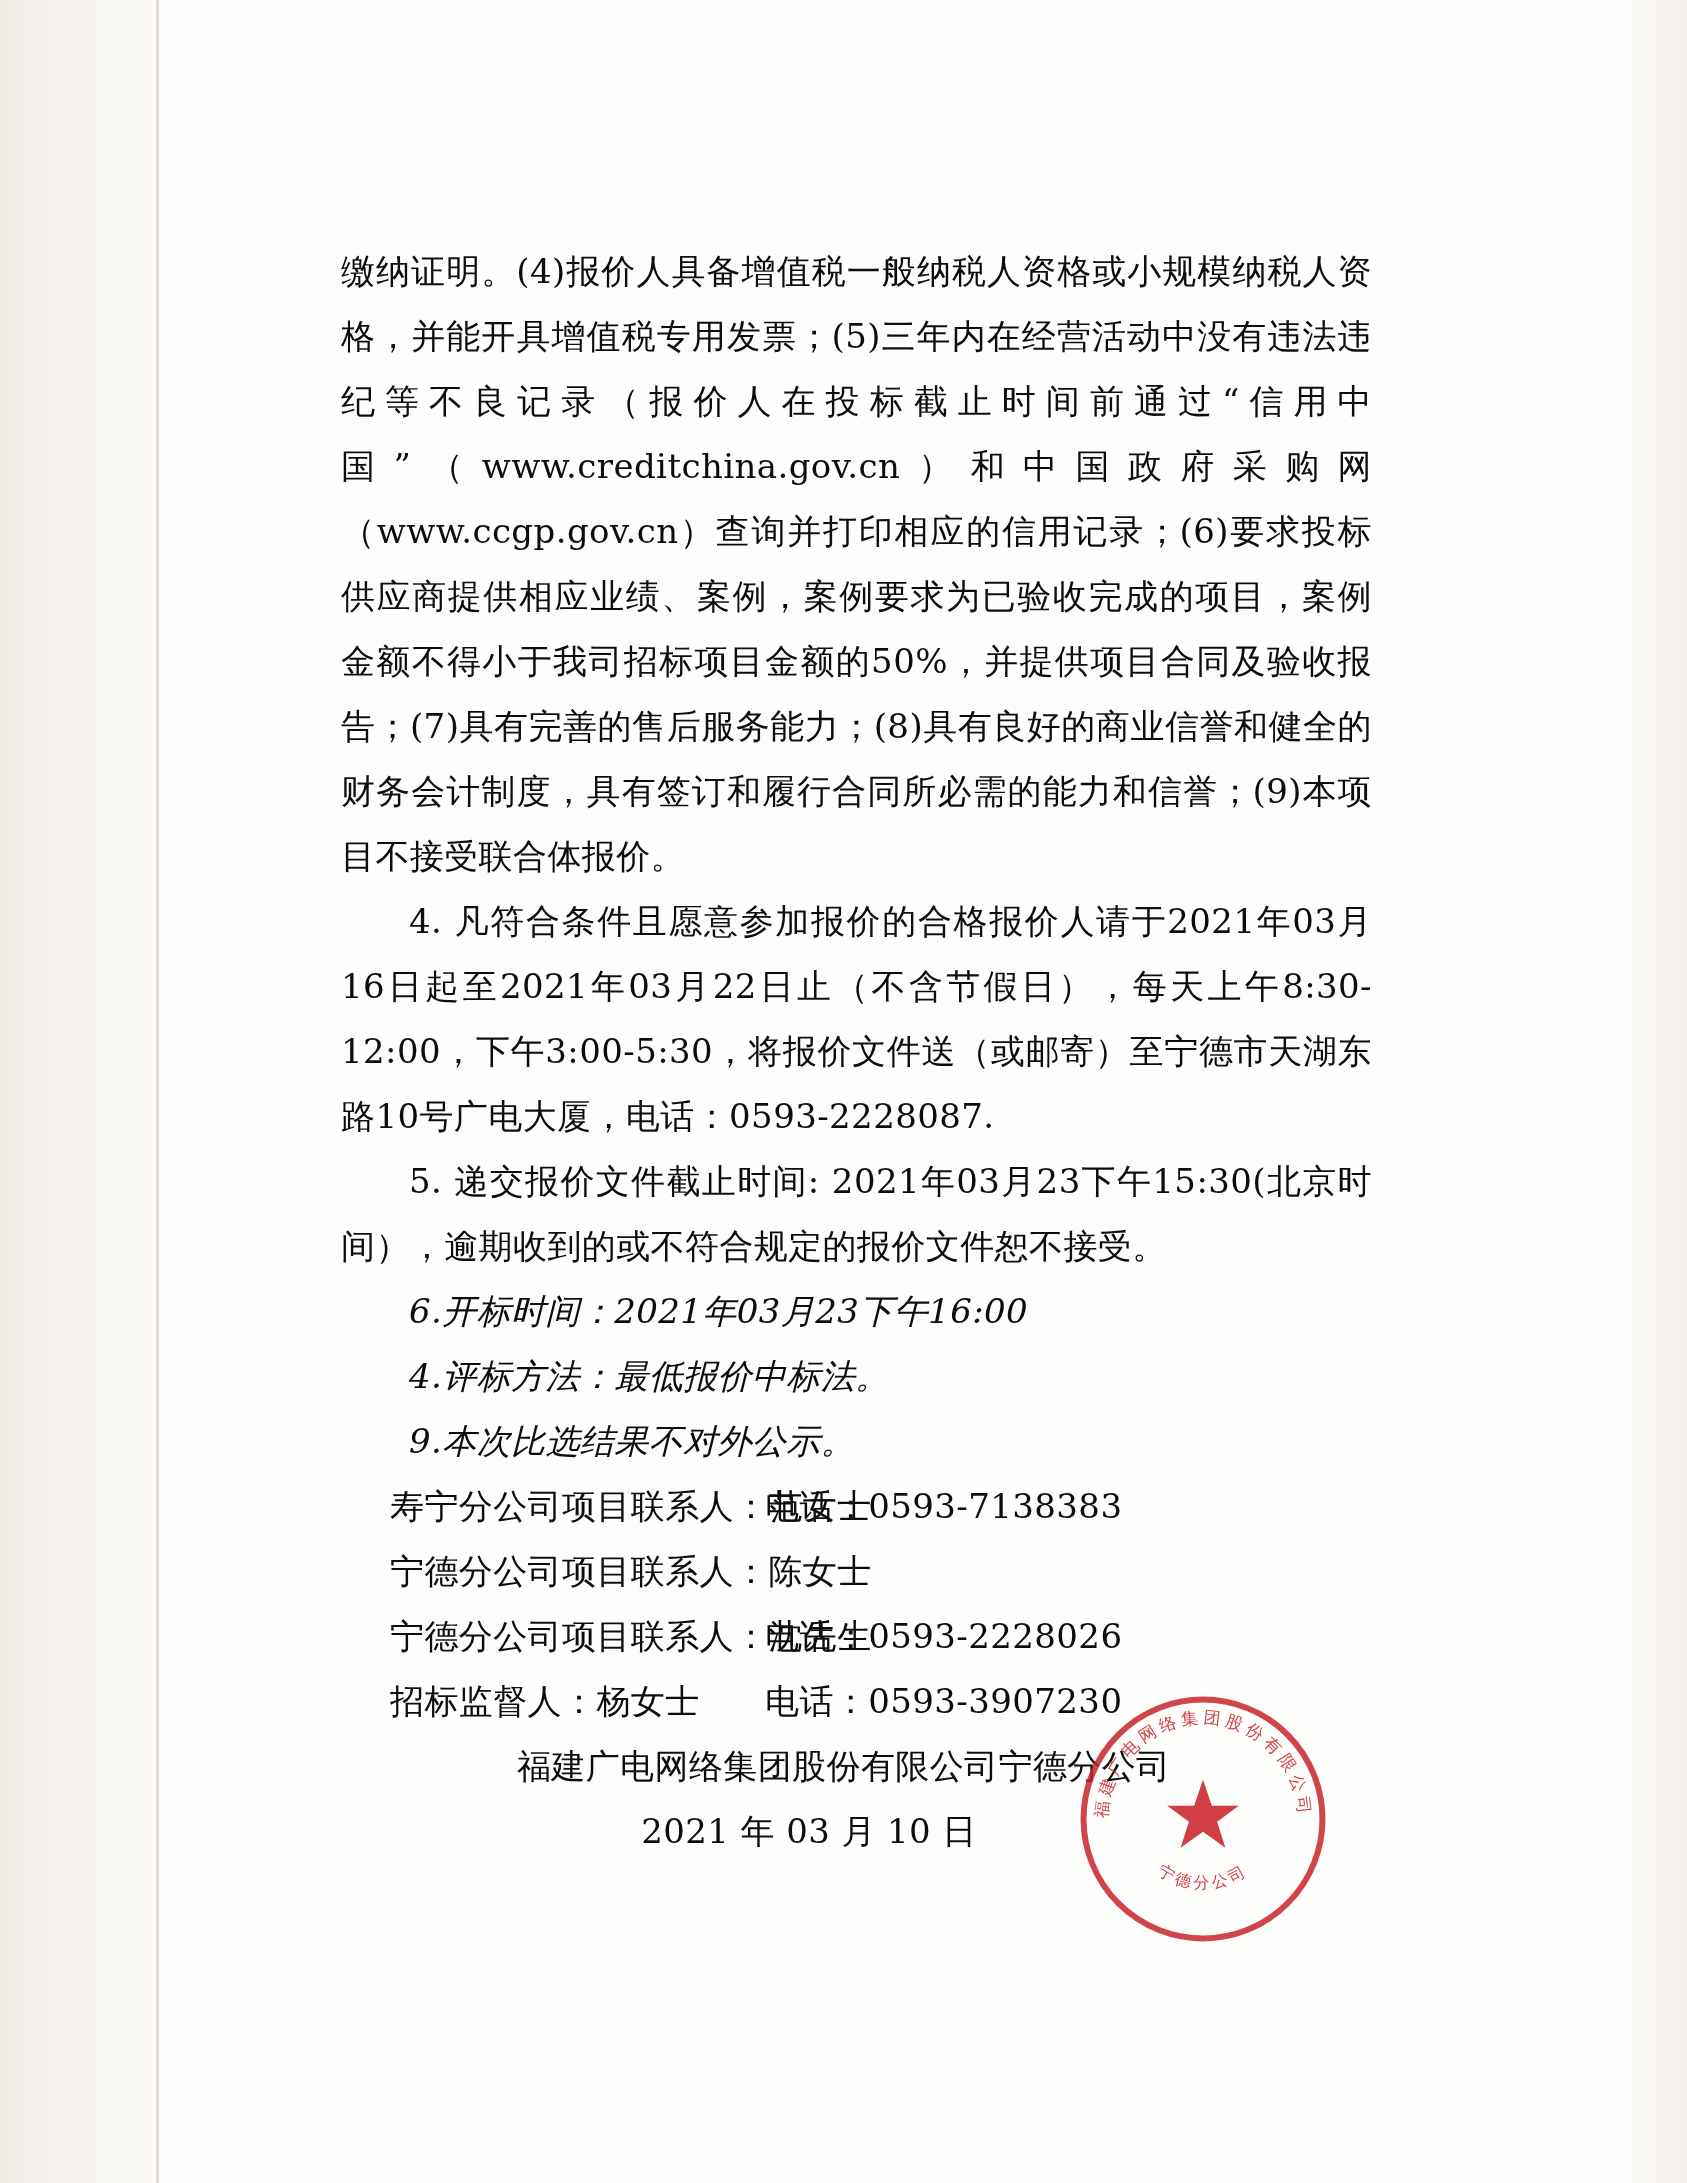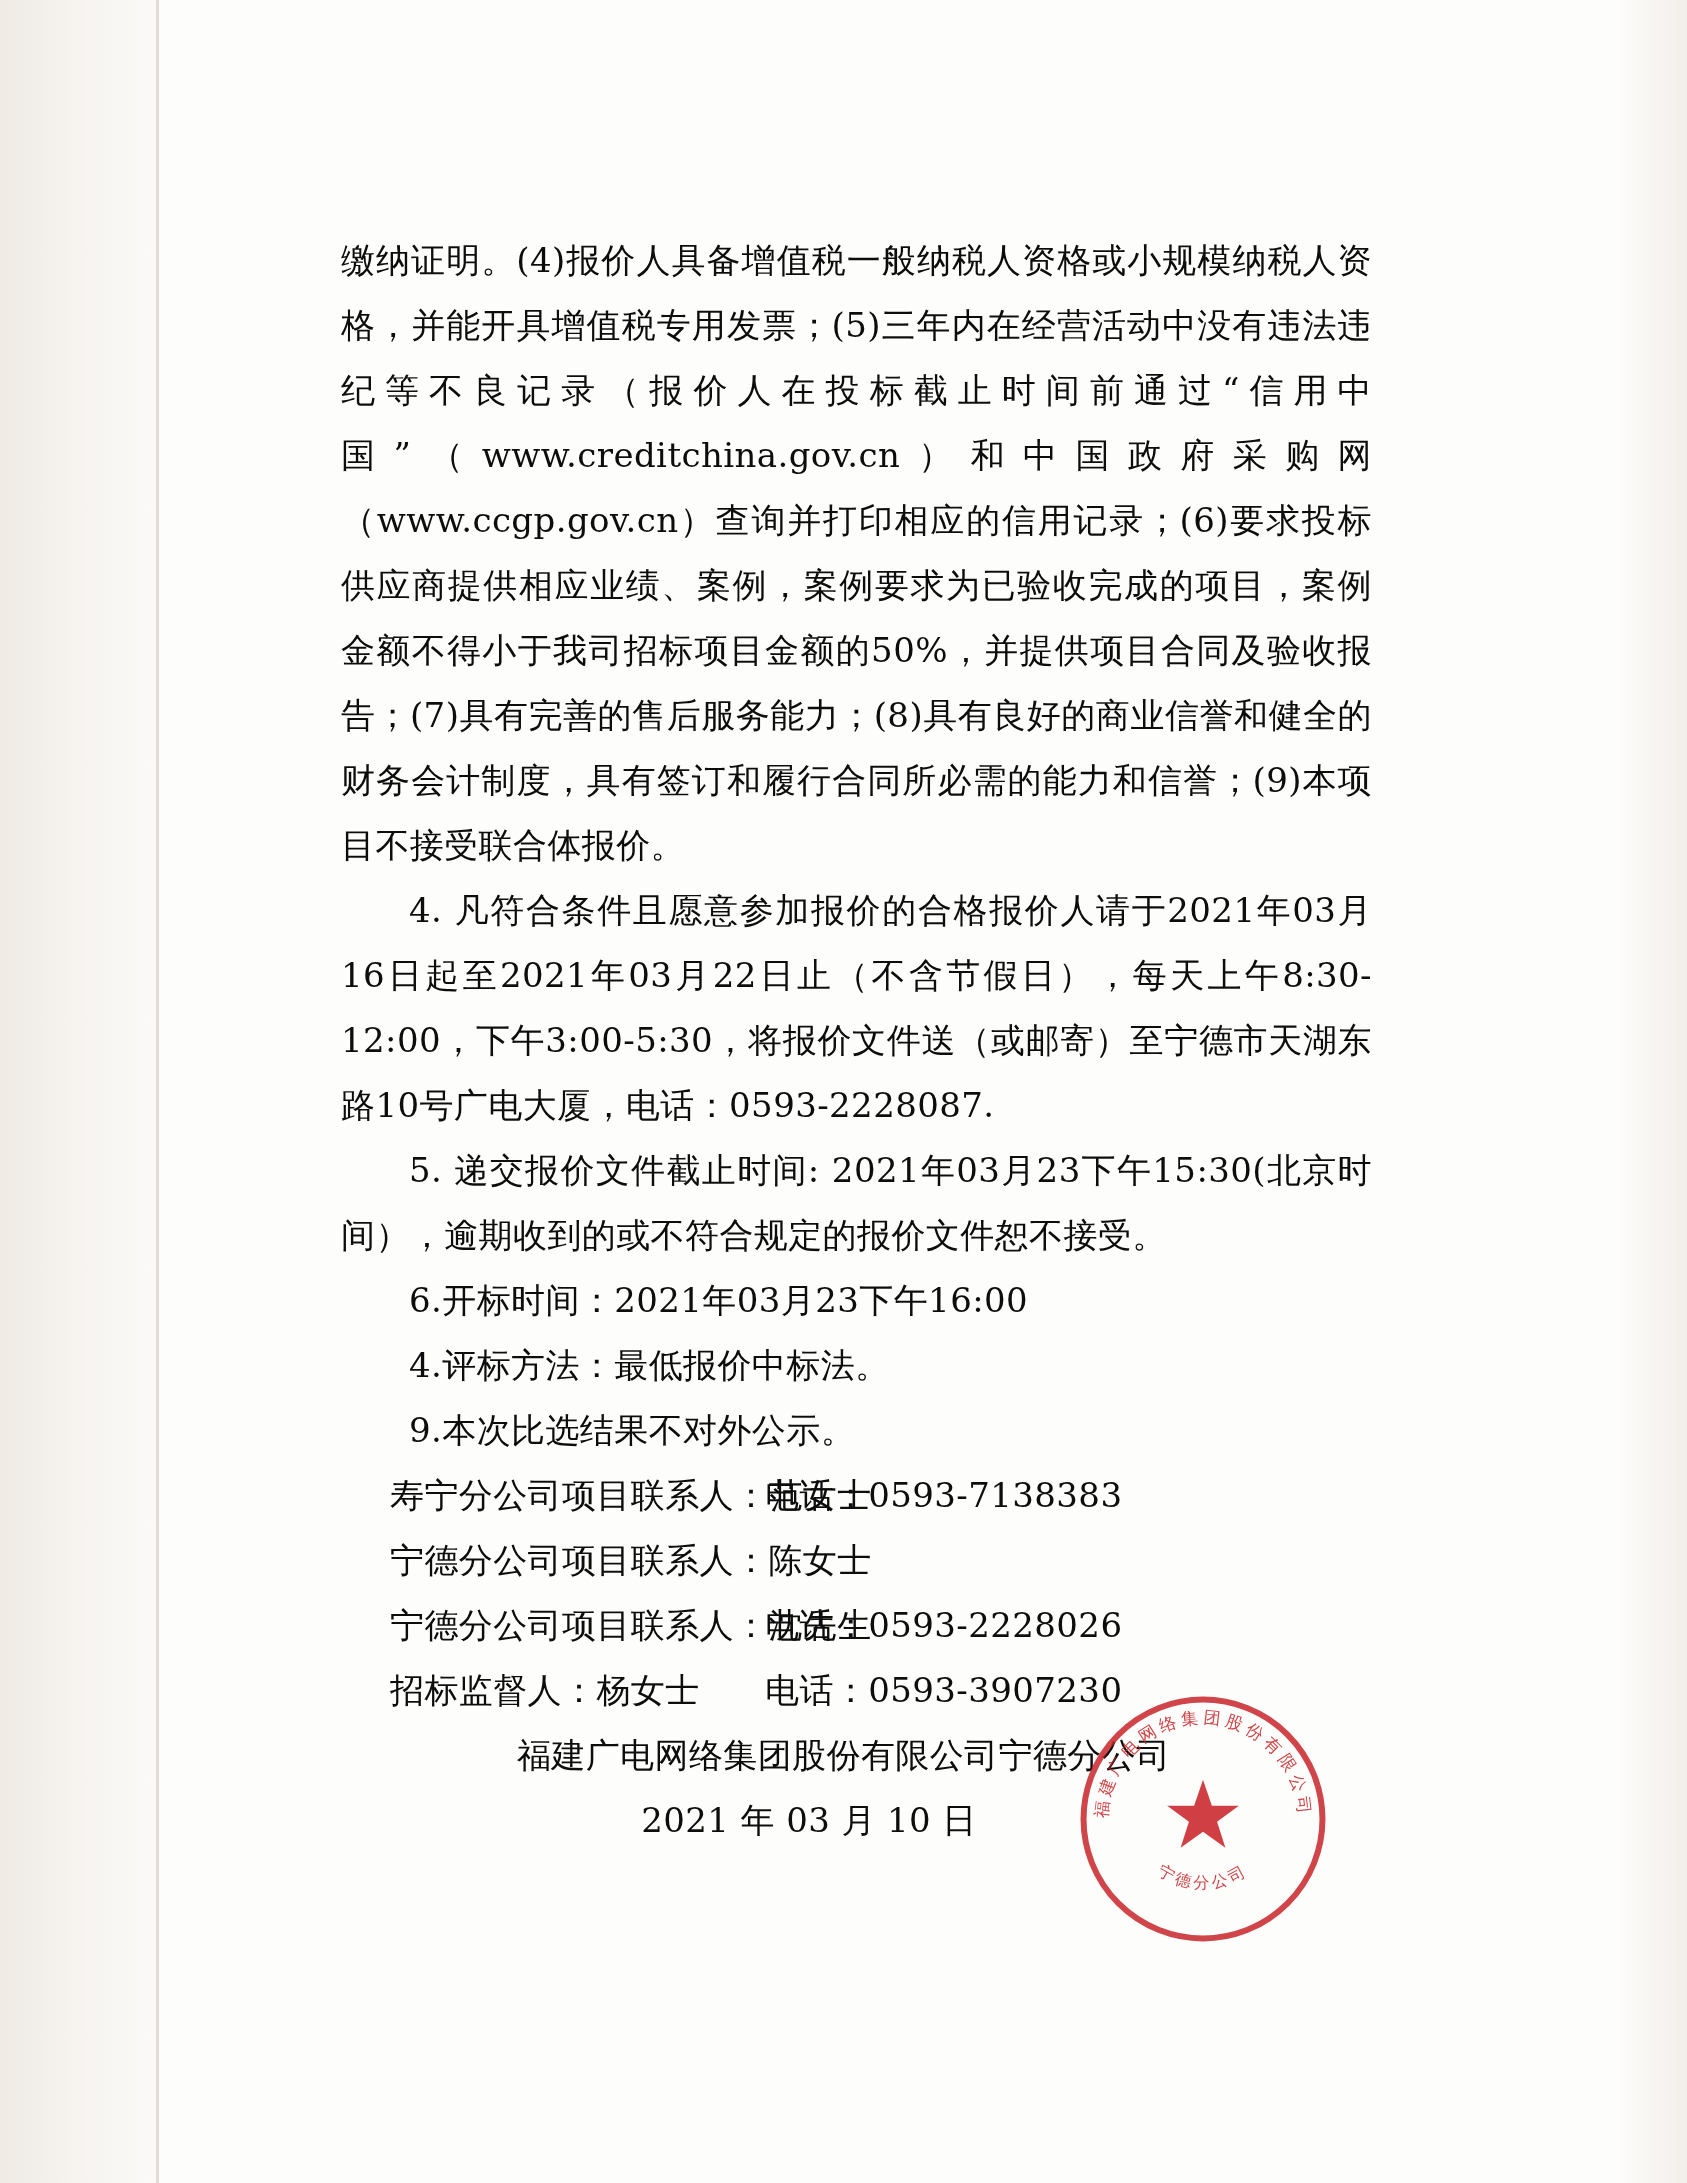--- a/index.html
+++ b/index.html
@@ -49,38 +49,39 @@
     position: absolute;
     left: 158px; top: 0;
     width: 1461px; height: 2183px;
     background: #fdfdfb;
   }
 
   
   #doc-body {
     position: absolute;
     left: 341px;
-    top: 228px;
+    top: 239px;
     width: 1031px;
     font-size: 34px;
     line-height: 65px;
     color: #0d0d0d;
     letter-spacing: 0.4px;
   }
 
   .para {
     margin: 0;
     text-align: justify;
     text-justify: inter-ideograph;
   }
   .para.indent {
     text-indent: 68px;
   }
   .para.nojust {
     text-align: left;
+    font-style: italic;
   }
 
   
   .contact-row {
     display: flex;
     align-items: baseline;
     text-indent: 0;
     margin-left: 49px;
   }
   .contact-name {

